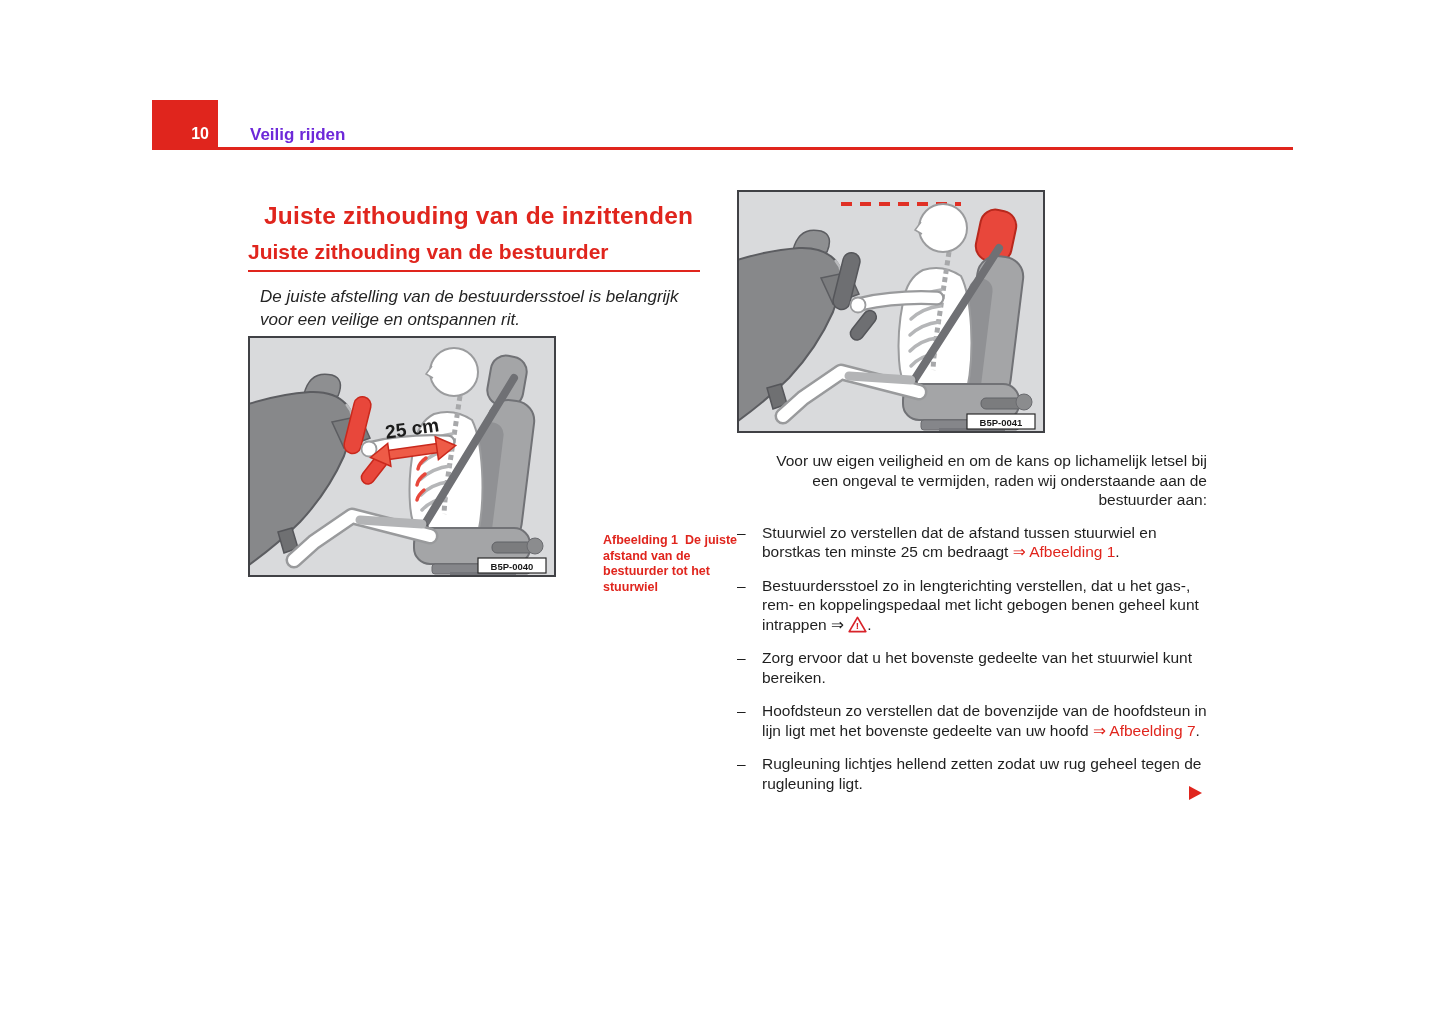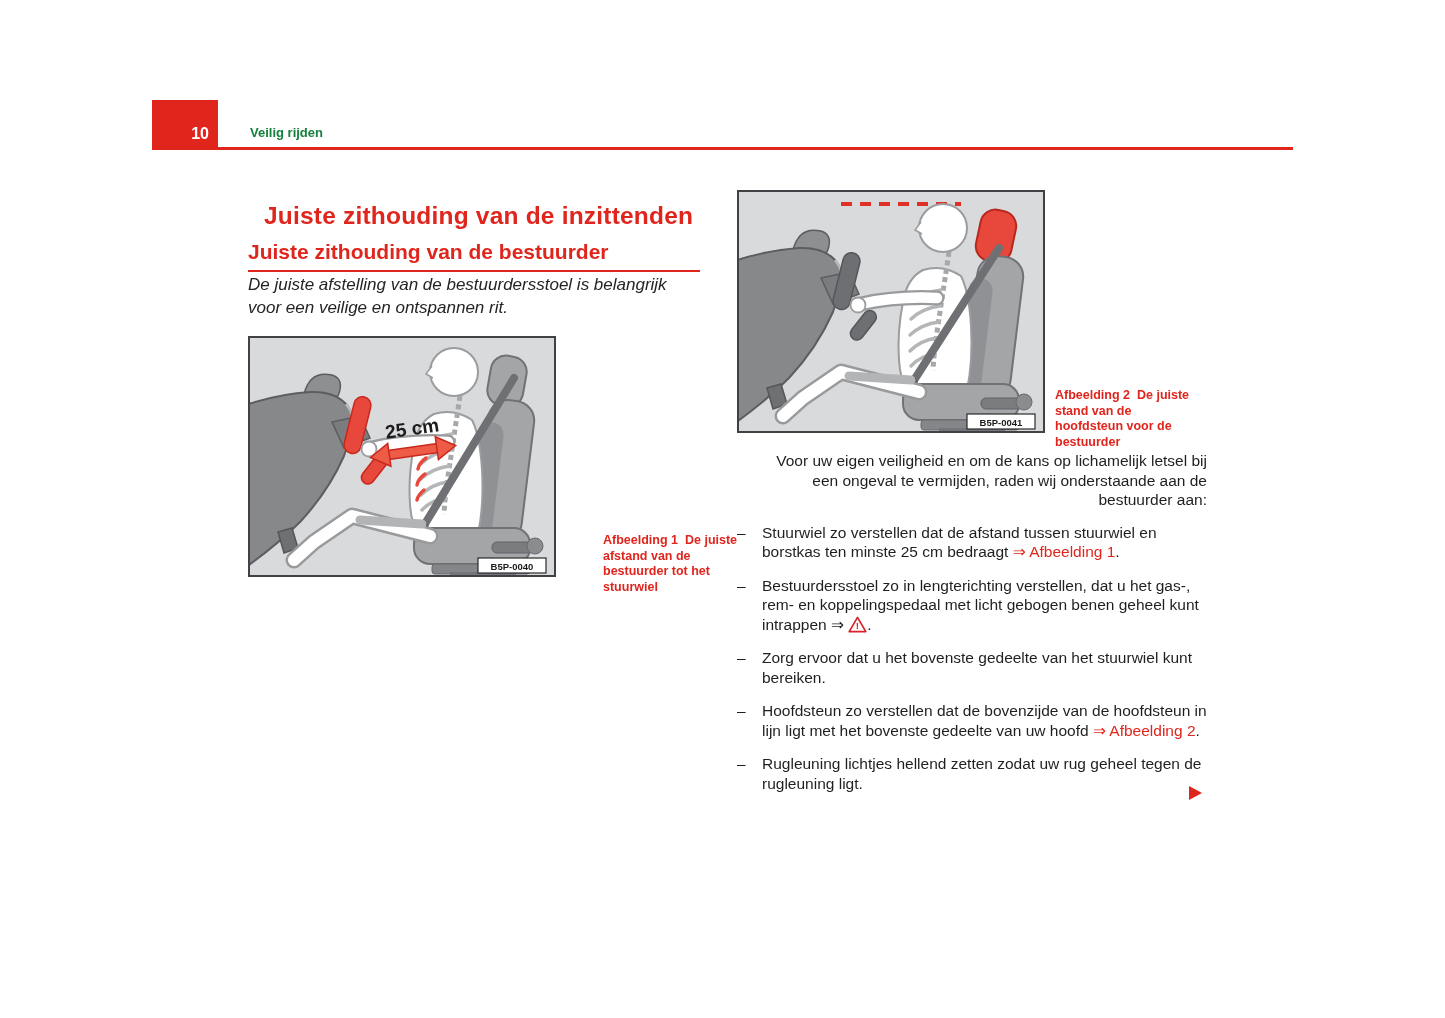--- a/index.html
+++ b/index.html
@@ -21,35 +21,35 @@
     font-family:"Liberation Sans", sans-serif;color:var(--ink);
     overflow:hidden;margin:0 auto;
   }
   
   .page-num-box{
     position:absolute;left:152px;top:100px;width:66px;height:47px;
     background:var(--red);box-sizing:border-box;
     display:flex;align-items:flex-end;justify-content:flex-end;
     padding:0 9px 4px 0;color:#fff;font-weight:bold;font-size:16px;
   }
-  .section-title{position:absolute;left:250px;top:125px;font-weight:bold;font-size:13px;color:#15803d;}
+  .section-title{position:absolute;left:250px;top:125px;font-weight:bold;font-size:17px;color:#6d28d9;}
   .head-rule{position:absolute;left:152px;top:147px;width:1141px;height:2.5px;background:var(--red);}
 
   
   .main-heading{
     position:absolute;left:248px;top:186px;margin:16px;
     font-size:24.5px;font-weight:bold;color:var(--red);letter-spacing:.2px;
   }
   .sub-heading{
     position:absolute;left:248px;top:240px;margin:0;width:452px;
     font-size:21px;font-weight:bold;color:var(--red);
     border-bottom:2.5px solid var(--red);padding-bottom:6px;
   }
   .intro{
-    position:absolute;left:248px;top:273px;width:455px;margin:0;
+    position:absolute;left:248px;top:273px;width:455px;margin:12px;
     font-style:italic;font-size:17px;line-height:23px;color:#242424;
   }
   .figure{position:absolute;}
   .fig1{left:248px;top:336px;}
   .fig2{left:737px;top:190px;}
   .fig-caption{
     position:absolute;margin:0;color:var(--red);font-weight:bold;
     font-size:12.5px;line-height:15.5px;
   }
   .cap1{left:567px;top:533px;width:142px;margin-left:36px;}
@@ -212,21 +212,20 @@
 
       <path d="M200,108 Q160,106 124,114" stroke="var(--limb)" stroke-width="15" fill="none" stroke-linecap="round"></path>
       <path d="M200,108 Q160,106 124,114" stroke="#fff" stroke-width="10.5" fill="none" stroke-linecap="round"></path>
       <circle cx="121" cy="115" r="7.5" fill="#fff" stroke="#9b9c9e" stroke-width="1.8"></circle>
 
       <rect x="230" y="224" width="68" height="15" fill="#fff" stroke="#2a2a2a" stroke-width="1.2"></rect>
       <text x="264" y="235.5" text-anchor="middle" font-size="9.5" font-weight="bold" fill="#1a1a1a">B5P-0041</text>
       <rect x="1" y="1" width="306" height="241" fill="none" stroke="var(--fig-border)" stroke-width="2"></rect>
     </svg>
   </div>
-  <p class="fig-caption cap2">Afbeelding 2 &nbsp;De juiste stand van de hoofdsteun voor de bestuurder</p>
 
   <div class="body-col">
     <p>Voor uw eigen veiligheid en om de kans op lichamelijk letsel bij een ongeval te vermijden, raden wij onderstaande aan de bestuur­der aan:</p>
     <ul class="advice-list">
         <li>
           <span class="dash">–</span>
           <div class="li-body"><span>Stuurwiel zo verstellen dat de afstand tussen stuurwiel en borstkas ten minste 25 cm bedraagt </span><span class="ref">⇒ Afbeelding 1</span><span>.</span></div>
         </li>
         <li>
           <span class="dash">–</span>
@@ -234,21 +233,21 @@
               <path d="M10 1.5 L18.8 16.5 H1.2 Z" fill="#fff" stroke="#d8232a" stroke-width="1.8" stroke-linejoin="round"></path>
               <text x="10" y="14.2" text-anchor="middle" font-size="10.5" font-weight="bold" fill="#d8232a">!</text>
             </svg><span>.</span></div>
         </li>
         <li>
           <span class="dash">–</span>
           <div class="li-body"><span>Zorg ervoor dat u het bovenste gedeelte van het stuurwiel kunt bereiken.</span></div>
         </li>
         <li>
           <span class="dash">–</span>
-          <div class="li-body"><span>Hoofdsteun zo verstellen dat de bovenzijde van de hoofdsteun in lijn ligt met het bovenste gedeelte van uw hoofd </span><span class="ref">⇒ Afbeel­ding 2</span><span>.</span></div>
+          <div class="li-body"><span>Hoofdsteun zo verstellen dat de bovenzijde van de hoofdsteun in lijn ligt met het bovenste gedeelte van uw hoofd </span><span class="ref">⇒ Afbeel­ding 7</span><span>.</span></div>
         </li>
         <li>
           <span class="dash">–</span>
           <div class="li-body"><span>Rugleuning lichtjes hellend zetten zodat uw rug geheel tegen de rugleuning ligt.</span></div>
         </li>
       </ul>
   </div>
 
   <div class="continue-arrow"></div>
 </div>

